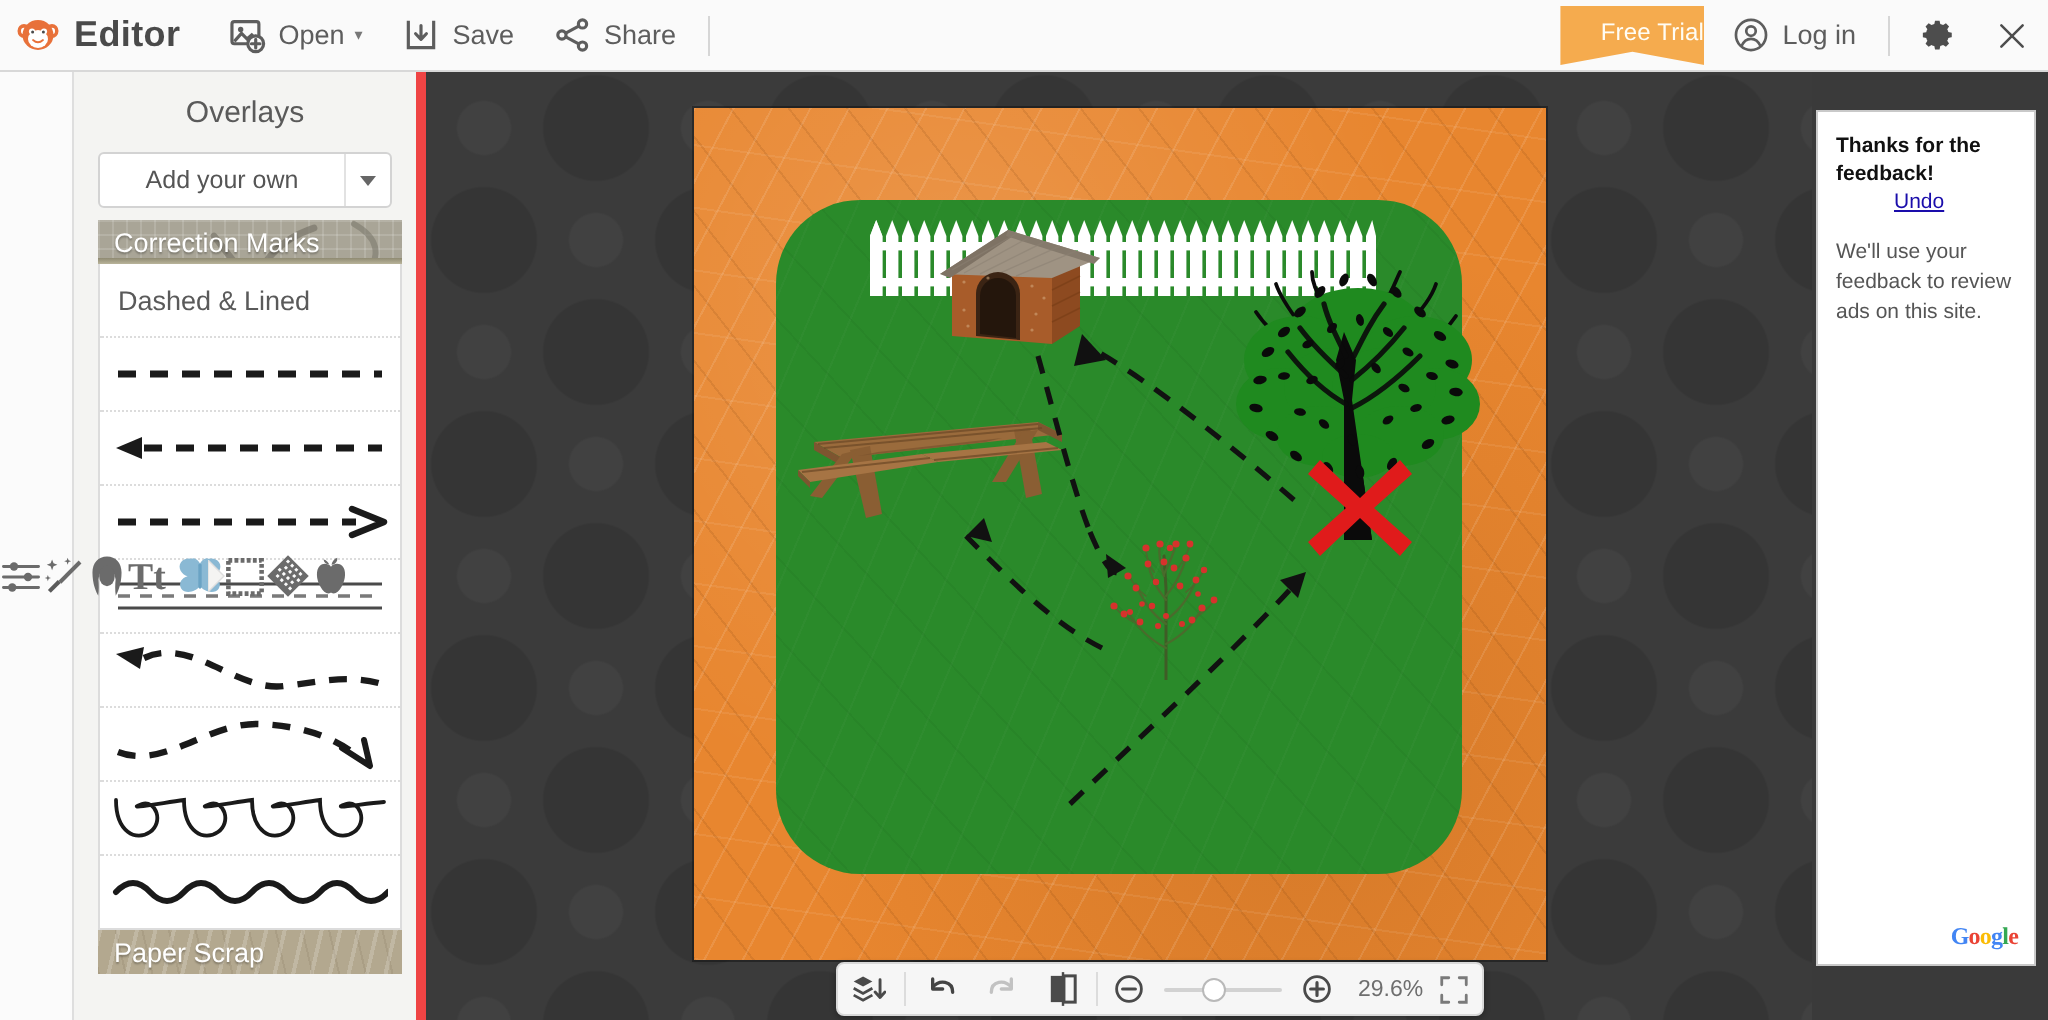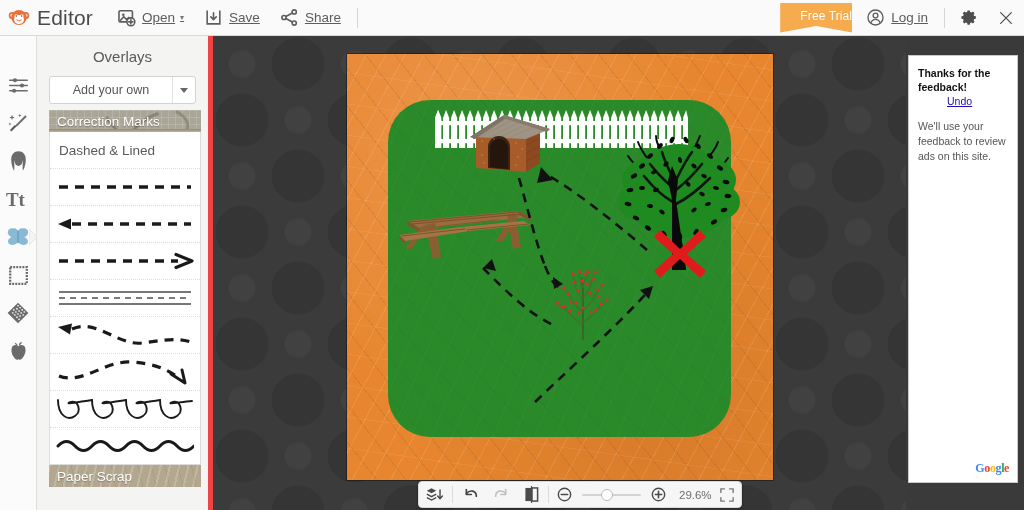--- a/index.html
+++ b/index.html
@@ -11,24 +11,24 @@
   }
   .app { position:relative; width:1024px; height:510px; overflow:hidden; }
 
   
   .topbar{
     position:absolute; left:0; top:0; width:1024px; height:36px;
     background:#fafafa; border-bottom:1px solid #d8d8d8;
     display:flex; align-items:center; z-index:40;
   }
   .tb-item{ display:flex; align-items:center; height:36px; padding:0 10px; cursor:pointer;
-            color:#5d5d5d; font-size:13.5px; white-space:nowrap;text-decoration:underline; }
+            color:#5d5d5d; font-size:13.5px; white-space:nowrap; }
   .logo-wrap{ display:flex; align-items:center; padding-left:8px; padding-right:14px; height:36px;}
   .logo-mark{ width:22px; height:19px; margin-right:7px; flex:0 0 auto;}
-  .logo-text{ font-size:21px; color:#4a4a4a; font-weight:normal; letter-spacing:.2px;}
+  .logo-text{ font-size:18px; color:#4a4a4a; font-weight:bold; letter-spacing:.2px;}
   .tb-ico{ width:19px; height:19px; margin-right:6px; flex:0 0 auto; display:block;}
   .caret{ margin-left:5px; font-size:8px; color:#777; line-height:1;}
   .tb-sep{ width:1px; height:20px; background:#d6d6d6; margin:0 6px; }
   .beta{
     margin-left:7px; background:#e8713a; color:#fff; font-size:8.5px; font-weight:bold;
     padding:2px 4px 1.5px; border-radius:2.5px; letter-spacing:.3px; line-height:1;
   }
   .tb-spacer{ flex:1 1 auto; }
   .freetrial{
     position:relative; height:36px; background:#f5a councils; }
@@ -43,21 +43,21 @@
     clip-path: polygon(0 0, 100% 0, 100% 100%, 50% 78%, 0 100%);
   }
   .ft-label{ position:relative; color:#fffdf5; font-size:12px; letter-spacing:.1px;margin-left:20px;}
   .gear{ width:17px; height:17px; }
   .closeX{ width:16px; height:16px; }
 
   
   .rail{
     position:absolute; left:0; top:36px; width:37px; height:474px;
     background:#fbfbfb; border-right:1px solid #dedede; z-index:30;
-    display:flex; flex-direction:column; align-items:center; padding-top:30px;text-align:center;
+    display:flex; flex-direction:row; align-items:center; padding-top:30px;text-align:center;
   }
   .rail-btn{
     width:37px; height:38px; display:flex; align-items:center; justify-content:center;
     cursor:pointer;
   }
   .rail-btn svg{ display:block; }
   .rail-btn.sel .nib{ display:block; }
   .nib{
     display:none; position:absolute; right:-1px; width:9px; height:16px;
   }

